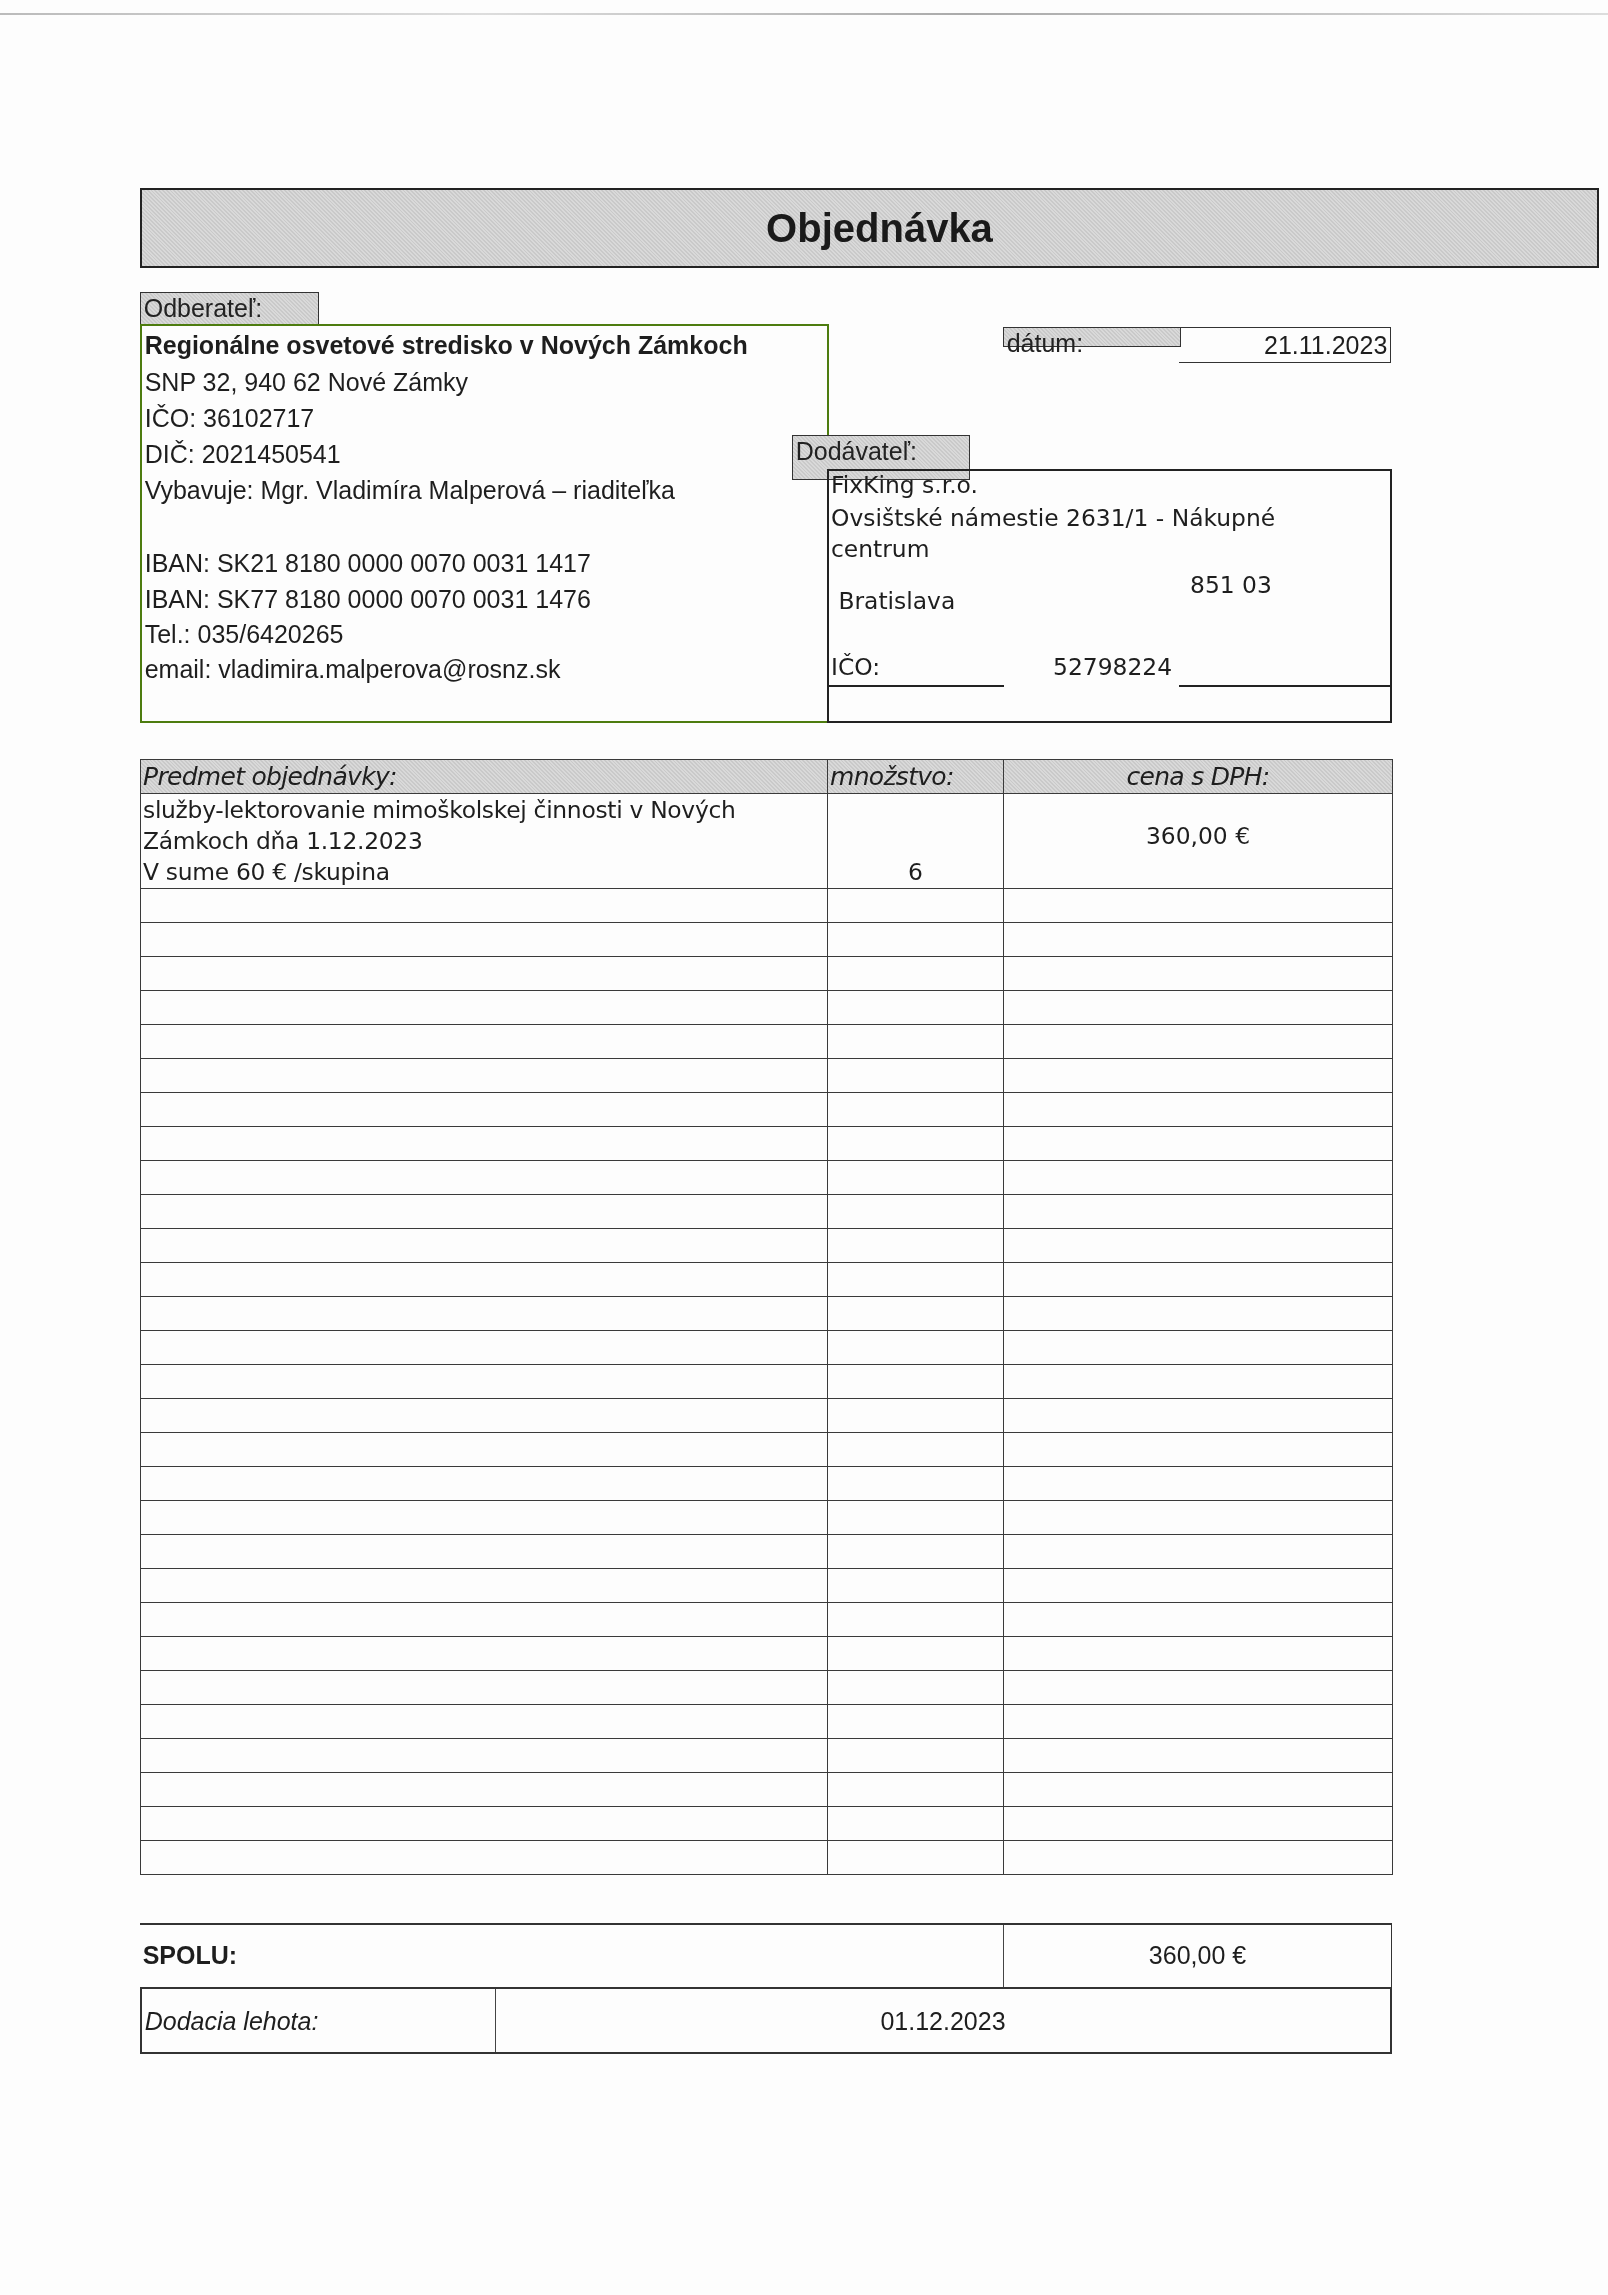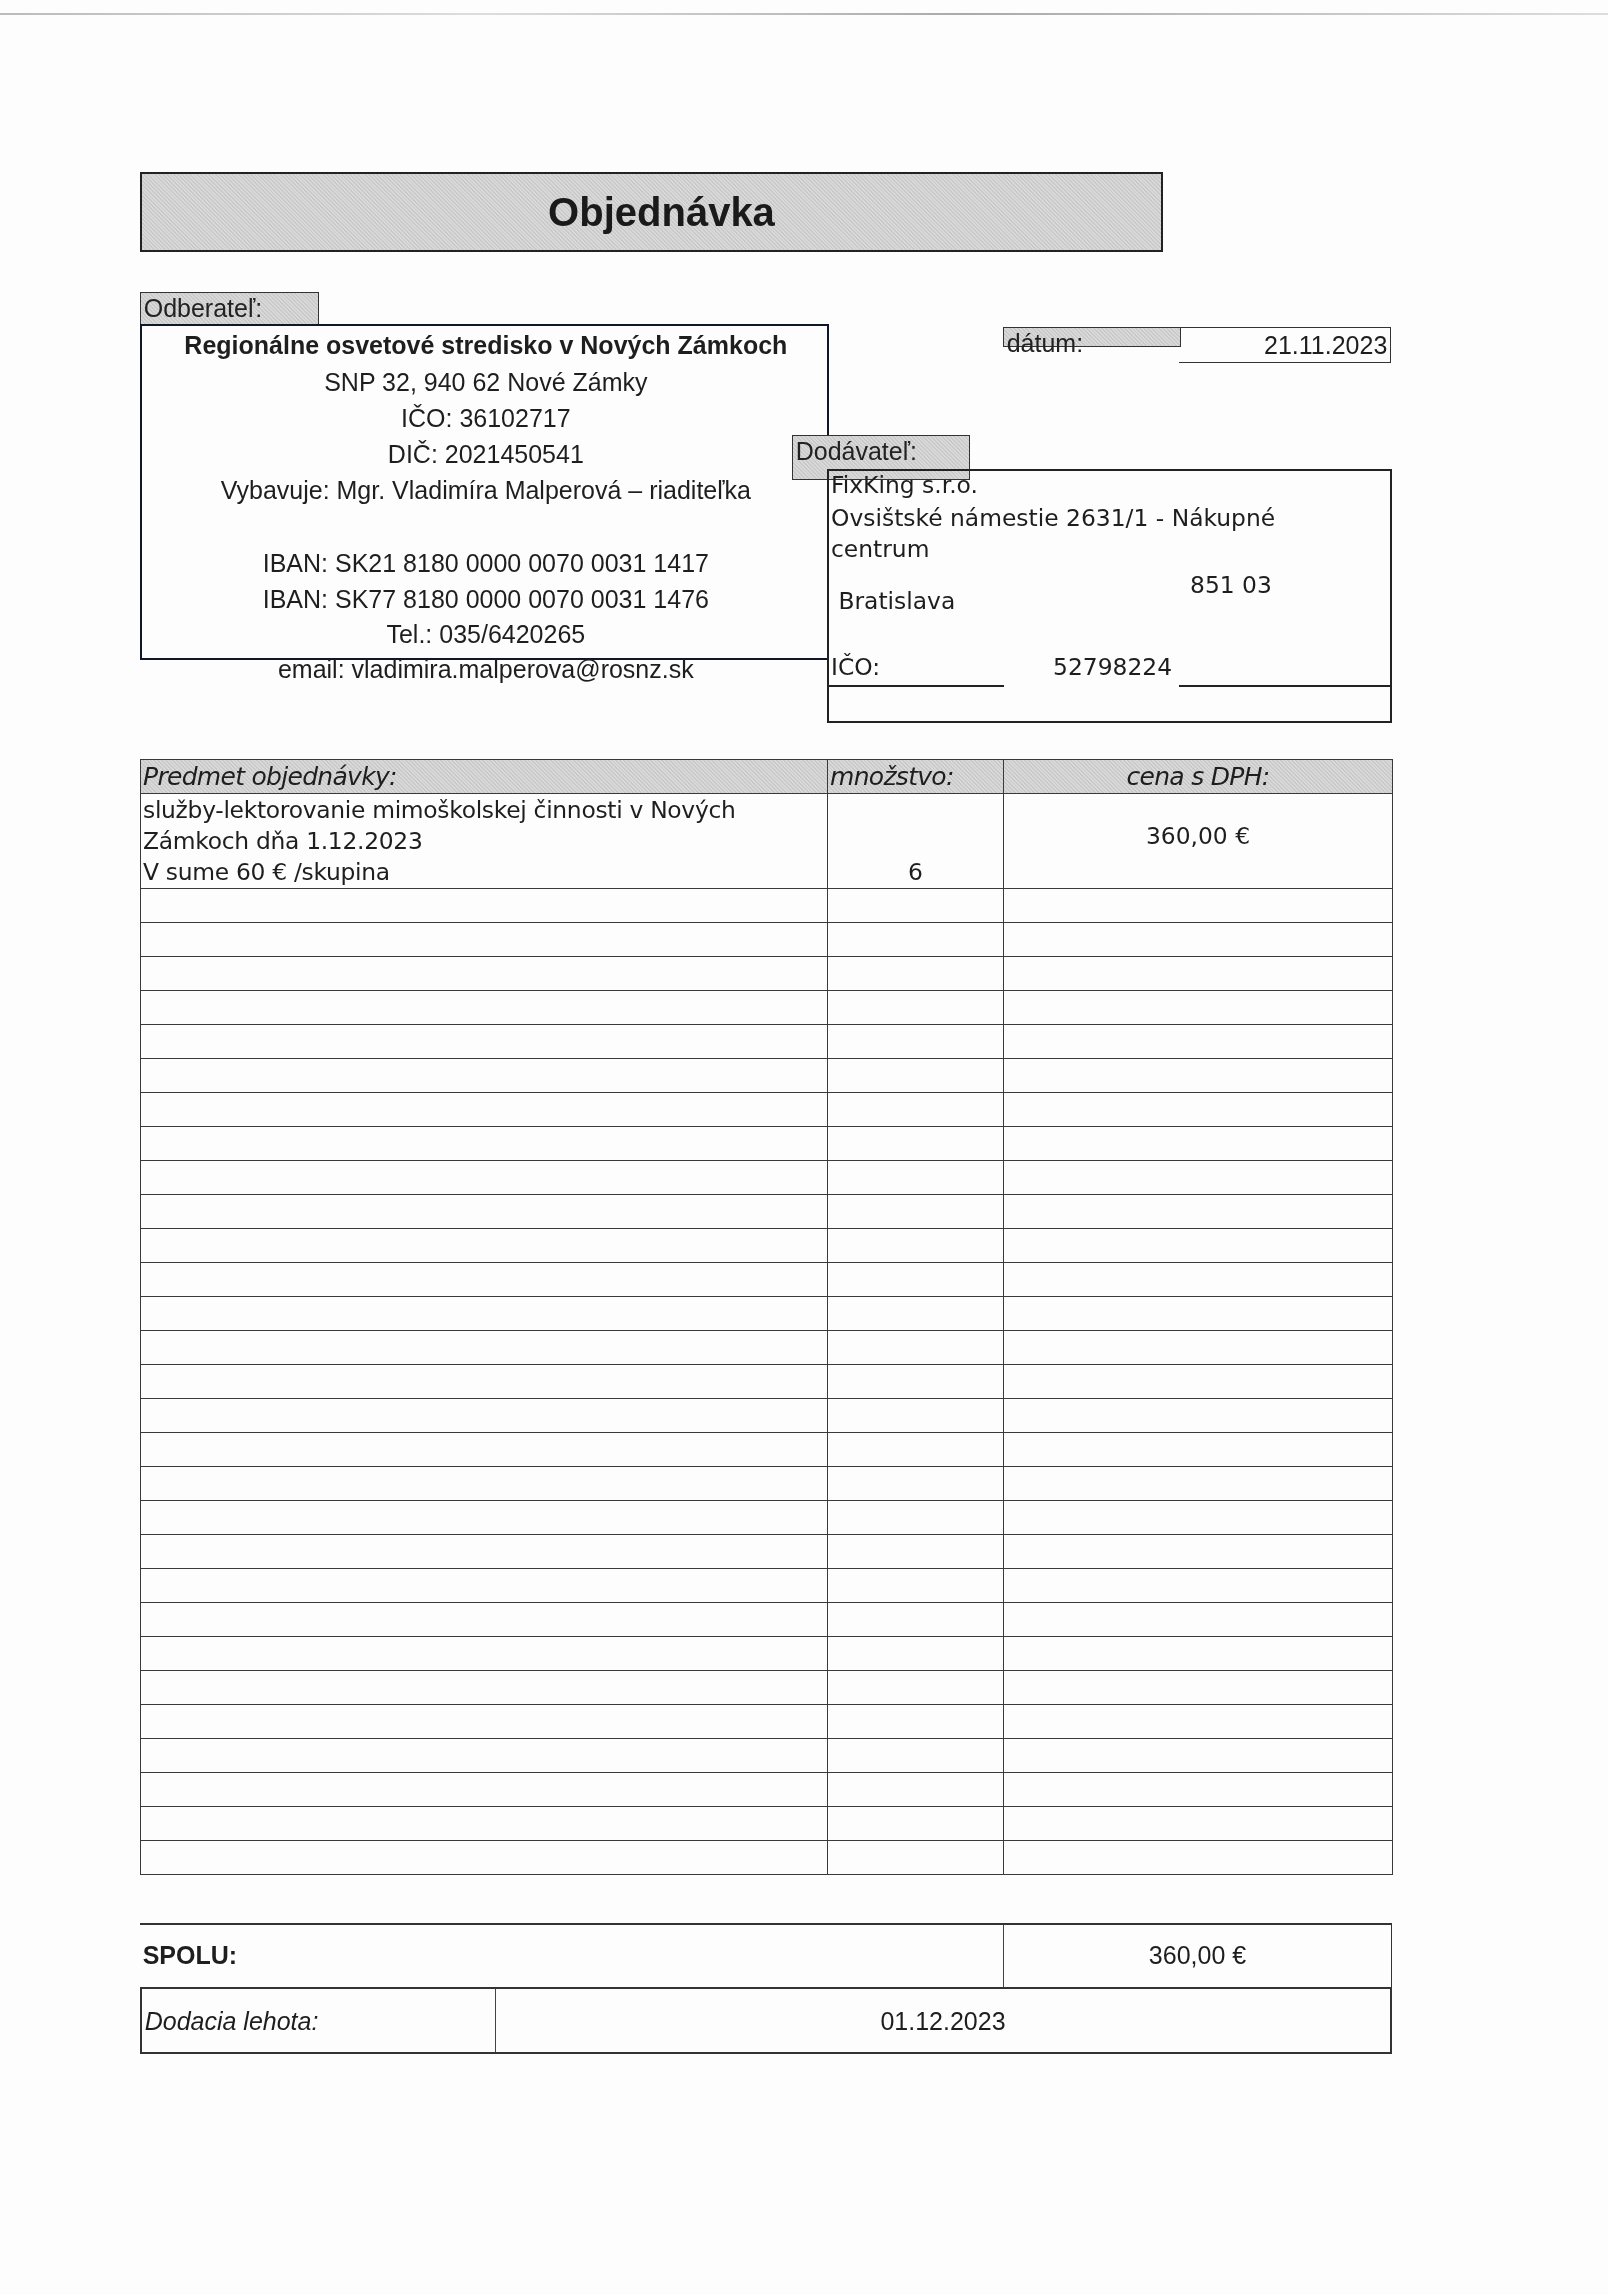--- a/index.html
+++ b/index.html
@@ -15,41 +15,40 @@
     .abs { position: absolute; box-sizing: border-box; }
     .hatch {
       background-color: #d6d6d6;
       background-image: repeating-linear-gradient(45deg, rgba(0,0,0,0.06) 0 1.3px, rgba(255,255,255,0.08) 1.3px 2.7px);
     }
     .scan-line {
       left: 0; top: 13.4px; width: 1609px; height: 1.3px;
       background: linear-gradient(90deg, #bbb, #ddd 30%, #aaa 60%, #ddd);
     }
     .title-box {
-      left: 140px; top: 172px; width: 1023px; height: 80px;
+      left: 140px; top: 188px; width: 1459px; height: 80px;
       border: 2.7px solid #222;
       display: flex; align-items: center; justify-content: center;
     }
     .title-text {
       font-size: 40px; font-weight: bold; color: #1a1a1a;
       padding-left: 20px;
     }
     .label-box {
       border: 1.3px solid #333;
       font-size: 25px;
       line-height: 31px;
       padding-left: 2.7px;
       color: #222;
     }
     .buyer-box {
-      left: 140px; top: 324px; width: 689px; height: 336px;
-      border: 2px solid #0f172a;
+      left: 140px; top: 324px; width: 689px; height: 399px;
+      border: 2px solid #4d7c0f;
       padding: 2.7px 0 0 2.7px;
       font-size: 25px;
-      text-align: center;
     }
     .buyer-line { height: 36px; line-height: 36px; white-space: nowrap; }
     .buyer-line.bold { font-weight: bold; height: 35px; line-height: 32px; }
     .buyer-line.gap { height: 37px; }
     .buyer-line.short { height: 35px; }
     .date-label { left: 1003px; top: 327px; width: 178px; height: 20px; }
     .date-value {
       left: 1179px; top: 327px; width: 212px; height: 36px;
       border: 1.3px solid #333; border-left: none;
       text-align: right; font-size: 25px; line-height: 35px; padding-right: 2.7px;

